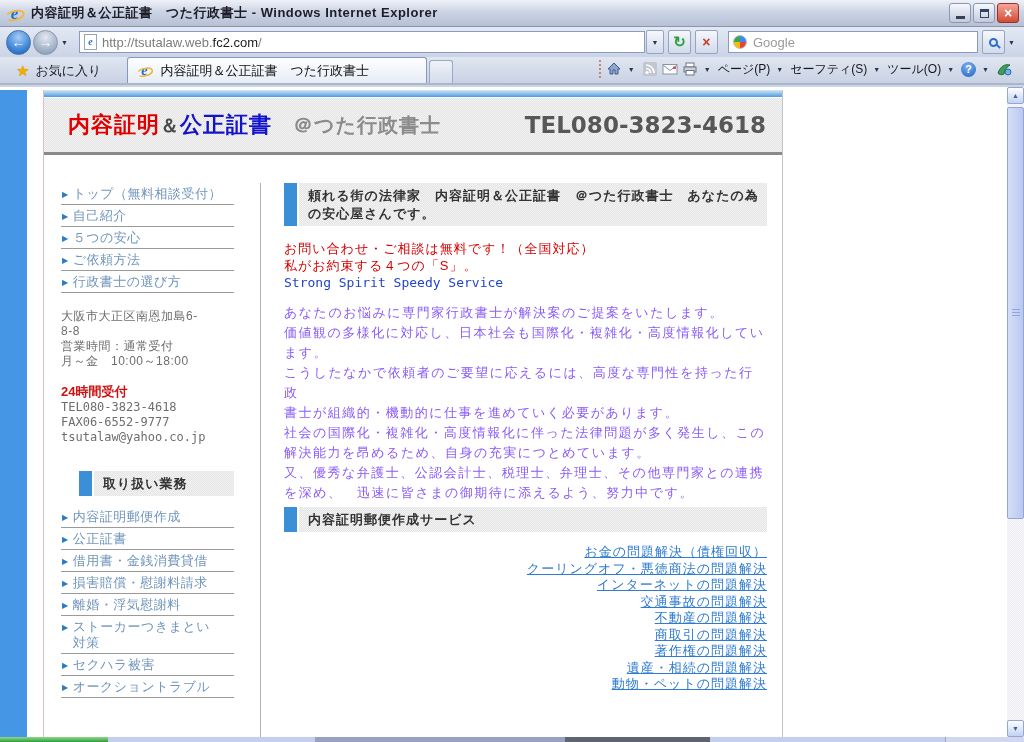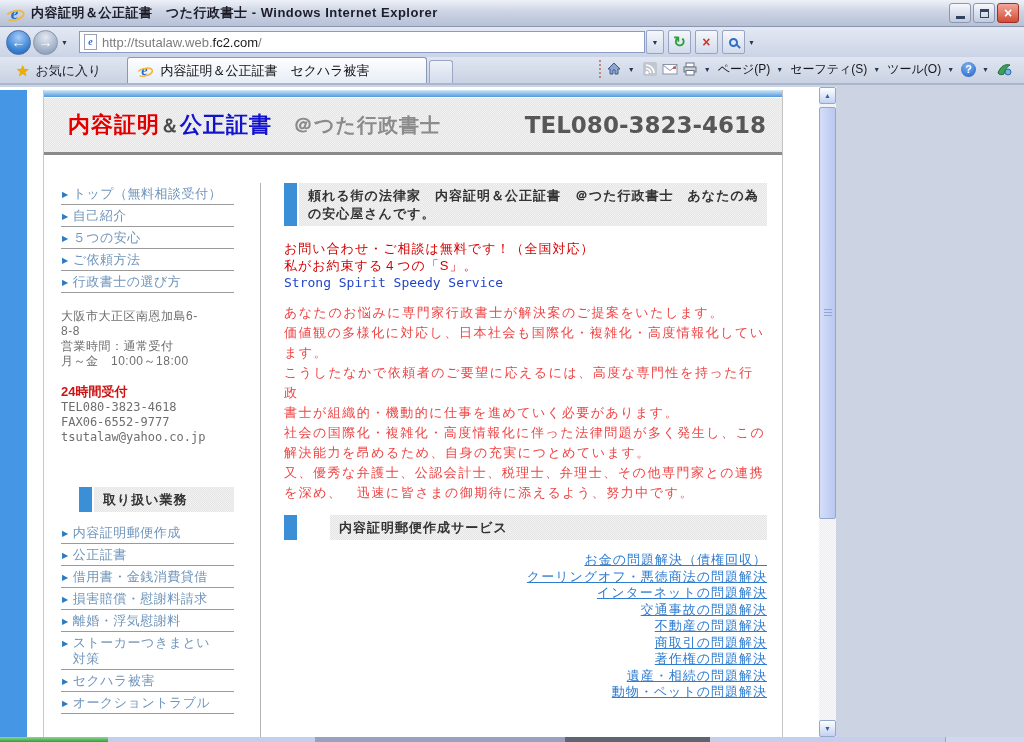--- a/index.html
+++ b/index.html
@@ -68,21 +68,21 @@
     border:1px solid #9aa8c4; border-bottom:none; border-radius:3px 3px 0 0; }
   .cmd-bar { margin-left:auto; display:flex; align-items:center; height:28px; padding-right:6px; }
   .cmd-sep { width:3px; height:18px; margin-right:2px;
     background-image:repeating-linear-gradient(#c08878 0 2px, transparent 2px 4px); background-size:2px 100%; background-repeat:no-repeat; }
   .cmd-btn { display:flex; align-items:center; gap:3px; font-size:12px; color:#16161e; padding:2px 2px; }
   .cmd-ic { width:16px; height:16px; display:block; }
   .help-circ { width:15px; height:15px; border-radius:50%; background:radial-gradient(circle at 45% 30%, #7fb2ef, #1f5fc4);
     color:#fff; font-size:11px; font-weight:bold; display:flex; align-items:center; justify-content:center; }
 
   
-  .viewport { position:absolute; top:87px; left:0; width:836px; height:650px; background:#fff; overflow:hidden; }
+  .viewport { position:absolute; top:87px; left:0; width:1024px; height:650px; background:#fff; overflow:hidden; }
   .blue-strip { position:absolute; left:0; top:3px; bottom:0; width:27px; background:#4596e4; }
   .page { position:absolute; left:43px; top:3px; width:740px; bottom:0; background:#fff;
     border-left:1px solid #d9c2c2; border-right:1px solid #c4c4c4; overflow:hidden; }
   .ph-bluebar { height:8px; background:linear-gradient(#d2e7fa,#4f9bdd); border-bottom:1px solid #fff; }
   .checker { background-image:conic-gradient(#e4e4e4 25%, #f3f3f3 0 50%, #e4e4e4 0 75%, #f3f3f3 0); background-size:2px 2px; }
   .ph-body { height:57px; border-bottom:3px solid #8a8a8a; display:flex; align-items:center; padding:0 16px 0 24px; }
   .ph-title { font-size:22px; font-weight:bold; letter-spacing:1px; white-space:nowrap; }
   .ph-title .t-red { color:#e00000; }
   .ph-title .t-amp { color:#4a4a4a; font-size:19px; }
   .ph-title .t-blue { color:#1313cc; }
@@ -100,27 +100,27 @@
 
   .side-item { display:flex; align-items:flex-start; padding:3px 0 2px 1px; border-bottom:1px solid #9a9a9a;
     font-size:13px; color:#7095bb; letter-spacing:.5px; }
   .side-item .arrow { color:#2b7bc4; font-size:8px; margin:4px 4px 0 0; flex:none; }
   .side-item-label { line-height:16px; white-space:pre-line; }
 
   .addr-block { margin-top:16px; font-size:12px; color:#6e6e6e; line-height:15px; letter-spacing:.5px; white-space:pre-line; }
   .hours-label { margin-top:14px; font-size:13px; font-weight:bold; color:#cc1111; line-height:17px; }
   .contact { font-size:12px; color:#6e6e6e; line-height:15px; white-space:pre-line;
     font-family:"DejaVu Sans Mono", monospace; }
-  .side-sec2 { margin-top:42px;padding-left:18px; }
+  .side-sec2 { margin-top:26px;padding-left:18px; }
 
   .red-lines { font-size:13px; color:#d40000; line-height:17px; letter-spacing:1px; margin-top:14px; }
   .red-lines div { margin-bottom:0; }
   .s-line { font-size:13px; color:#2244cc; line-height:17px; font-family:"DejaVu Sans Mono", monospace; }
-  .body-text { margin-top:12px; font-size:13px; color:#ef4444; line-height:20px; letter-spacing:1.5px; white-space:pre-line; }
-  .svc-head { margin-top:12px;gap:31px; }
+  .body-text { margin-top:12px; font-size:13px; color:#8b5cf6; line-height:20px; letter-spacing:1.5px; white-space:pre-line; }
+  .svc-head { margin-top:4px; }
   .links { margin-top:12px; }
   .svc-link { display:block; font-size:13px; color:#2f7cd0; text-decoration:underline;
     line-height:16.5px; letter-spacing:1px; cursor:pointer;text-align:right; }
 
   
   .scrollbar { position:absolute; right:0; top:0; width:17px; height:650px;
     background-image:conic-gradient(#ececf2 25%, #f8f8fb 0 50%, #ececf2 0 75%, #f8f8fb 0); background-size:2px 2px; }
   .sb-btn { position:absolute; left:0; width:17px; height:17px; border:1px solid #95a7d0; border-radius:2px;
     background:linear-gradient(#fdfeff,#c3d2f2); color:#3f5e9e; font-size:7px;
     display:flex; align-items:center; justify-content:center; }
@@ -165,34 +165,38 @@
   </div>
   <div class="addr-dd">
       <span class="dd">▼</span>
     </div>
   <div class="sq-btn">
       <span class="glyph-refresh">↻</span>
     </div>
   <div class="sq-btn">
       <span class="glyph-stop">×</span>
     </div>
+  <div class="search-box">
+    <span class="g-orb"></span>
+    <input class="search-input" placeholder="Google" style="">
+  </div>
   <div class="sq-btn">
       <span class="mag"></span>
     </div>
   <span class="dd">▼</span>
 </div>
 
 <div class="tab-row">
   <div class="fav-btn">
     <span class="star">★</span>
     <span>お気に入り</span>
   </div>
   <div class="tab">
     <span class="ie-logo sm">e</span>
-    <span>内容証明＆公正証書　セクハラ被害</span>
+    <span>内容証明＆公正証書　つた行政書士</span>
   </div>
   <div class="newtab"></div>
   <div class="cmd-bar">
     <span class="cmd-sep"></span>
     <div class="cmd-btn">
       <svg class="cmd-ic" viewBox="0 0 16 16">
           <path d="M8 2 L14 8 H12 V13 H9 V9 H7 V13 H4 V8 H2 Z" fill="#8fa6cc" stroke="#3f588c" stroke-width="1"></path>
         </svg>
       <span class="dd">▼</span>
     </div>

